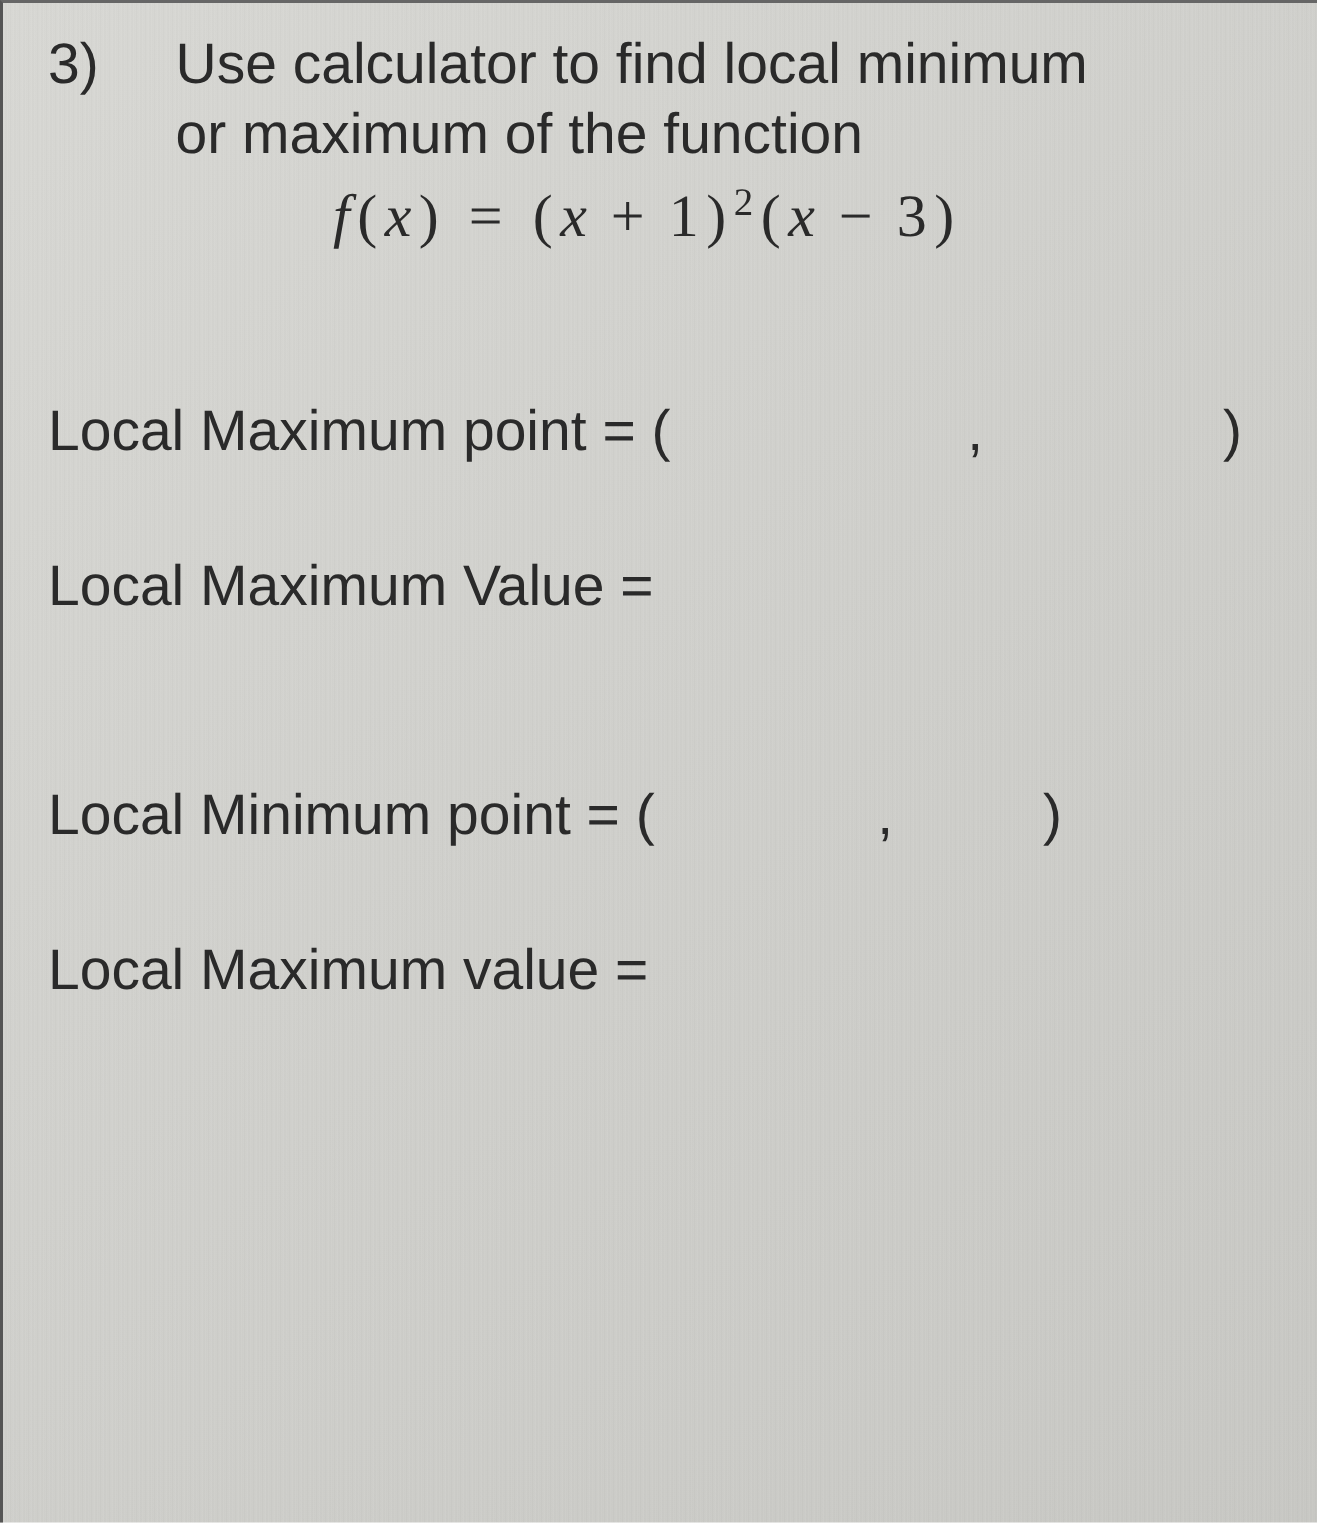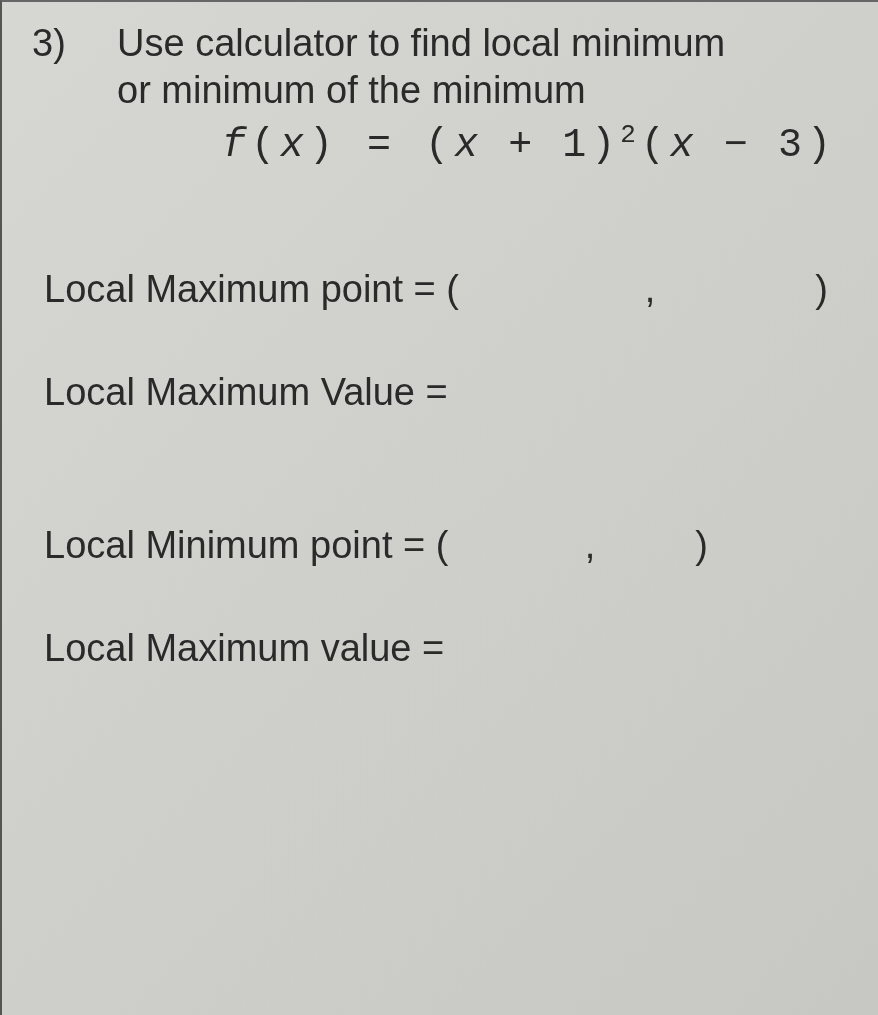--- a/index.html
+++ b/index.html
@@ -52,21 +52,21 @@
       min-width: 85px;
     }
     
     .q-line2 {
       font-size: 38px;
       padding-left: 85px;
       margin-bottom: 8px;
     }
     
     .formula {
-      font-family: Liberation Mono, monospace;
+      font-family: Liberation Serif, serif;
       font-size: 40px;
       font-style: italic;
       padding-left: 190px;
       margin-bottom: 100px;
       letter-spacing: 1px;
     }
     
     .formula .fn { font-style: italic; }
     .formula .op { font-style: normal; padding: 0 4px; }
     .formula .num { font-style: normal; }
@@ -85,35 +85,35 @@
     }
     
     .paren-group {
       display: flex;
       gap: 100px;
       font-size: 38px;
     }
     
     .paren-group.wide { gap: 160px; }
     
-    .label { white-space: nowrap; margin-left: 12px; }
+    .label { white-space: nowrap; }
     
     .section-gap { margin-top: 110px; gap: 40px; }
   </style>
 </head>
 <body>
 
 <div class="page">
 
   <div class="q-line1">
     <span class="q-num">3)</span>
     <span>Use calculator to find local minimum</span>
   </div>
 
-  <div class="q-line2">or minimum of the minimum</div>
+  <div class="q-line2">or maximum of the function</div>
 
   <div class="formula">
     <span class="fn">f</span><span class="op">(</span><span class="fn">x</span><span class="op">)</span>
     <span class="op">=</span>
     <span class="op">(</span><span class="fn">x</span> <span class="op">+</span> <span class="num">1</span><span class="op">)</span><sup>2</sup><span class="op">(</span><span class="fn">x</span> <span class="op">−</span> <span class="num">3</span><span class="op">)</span>
   </div>
 
   <div class="answer-line with-paren">
     <span class="label">Local Maximum point = (</span>
     <span class="paren-group wide">

